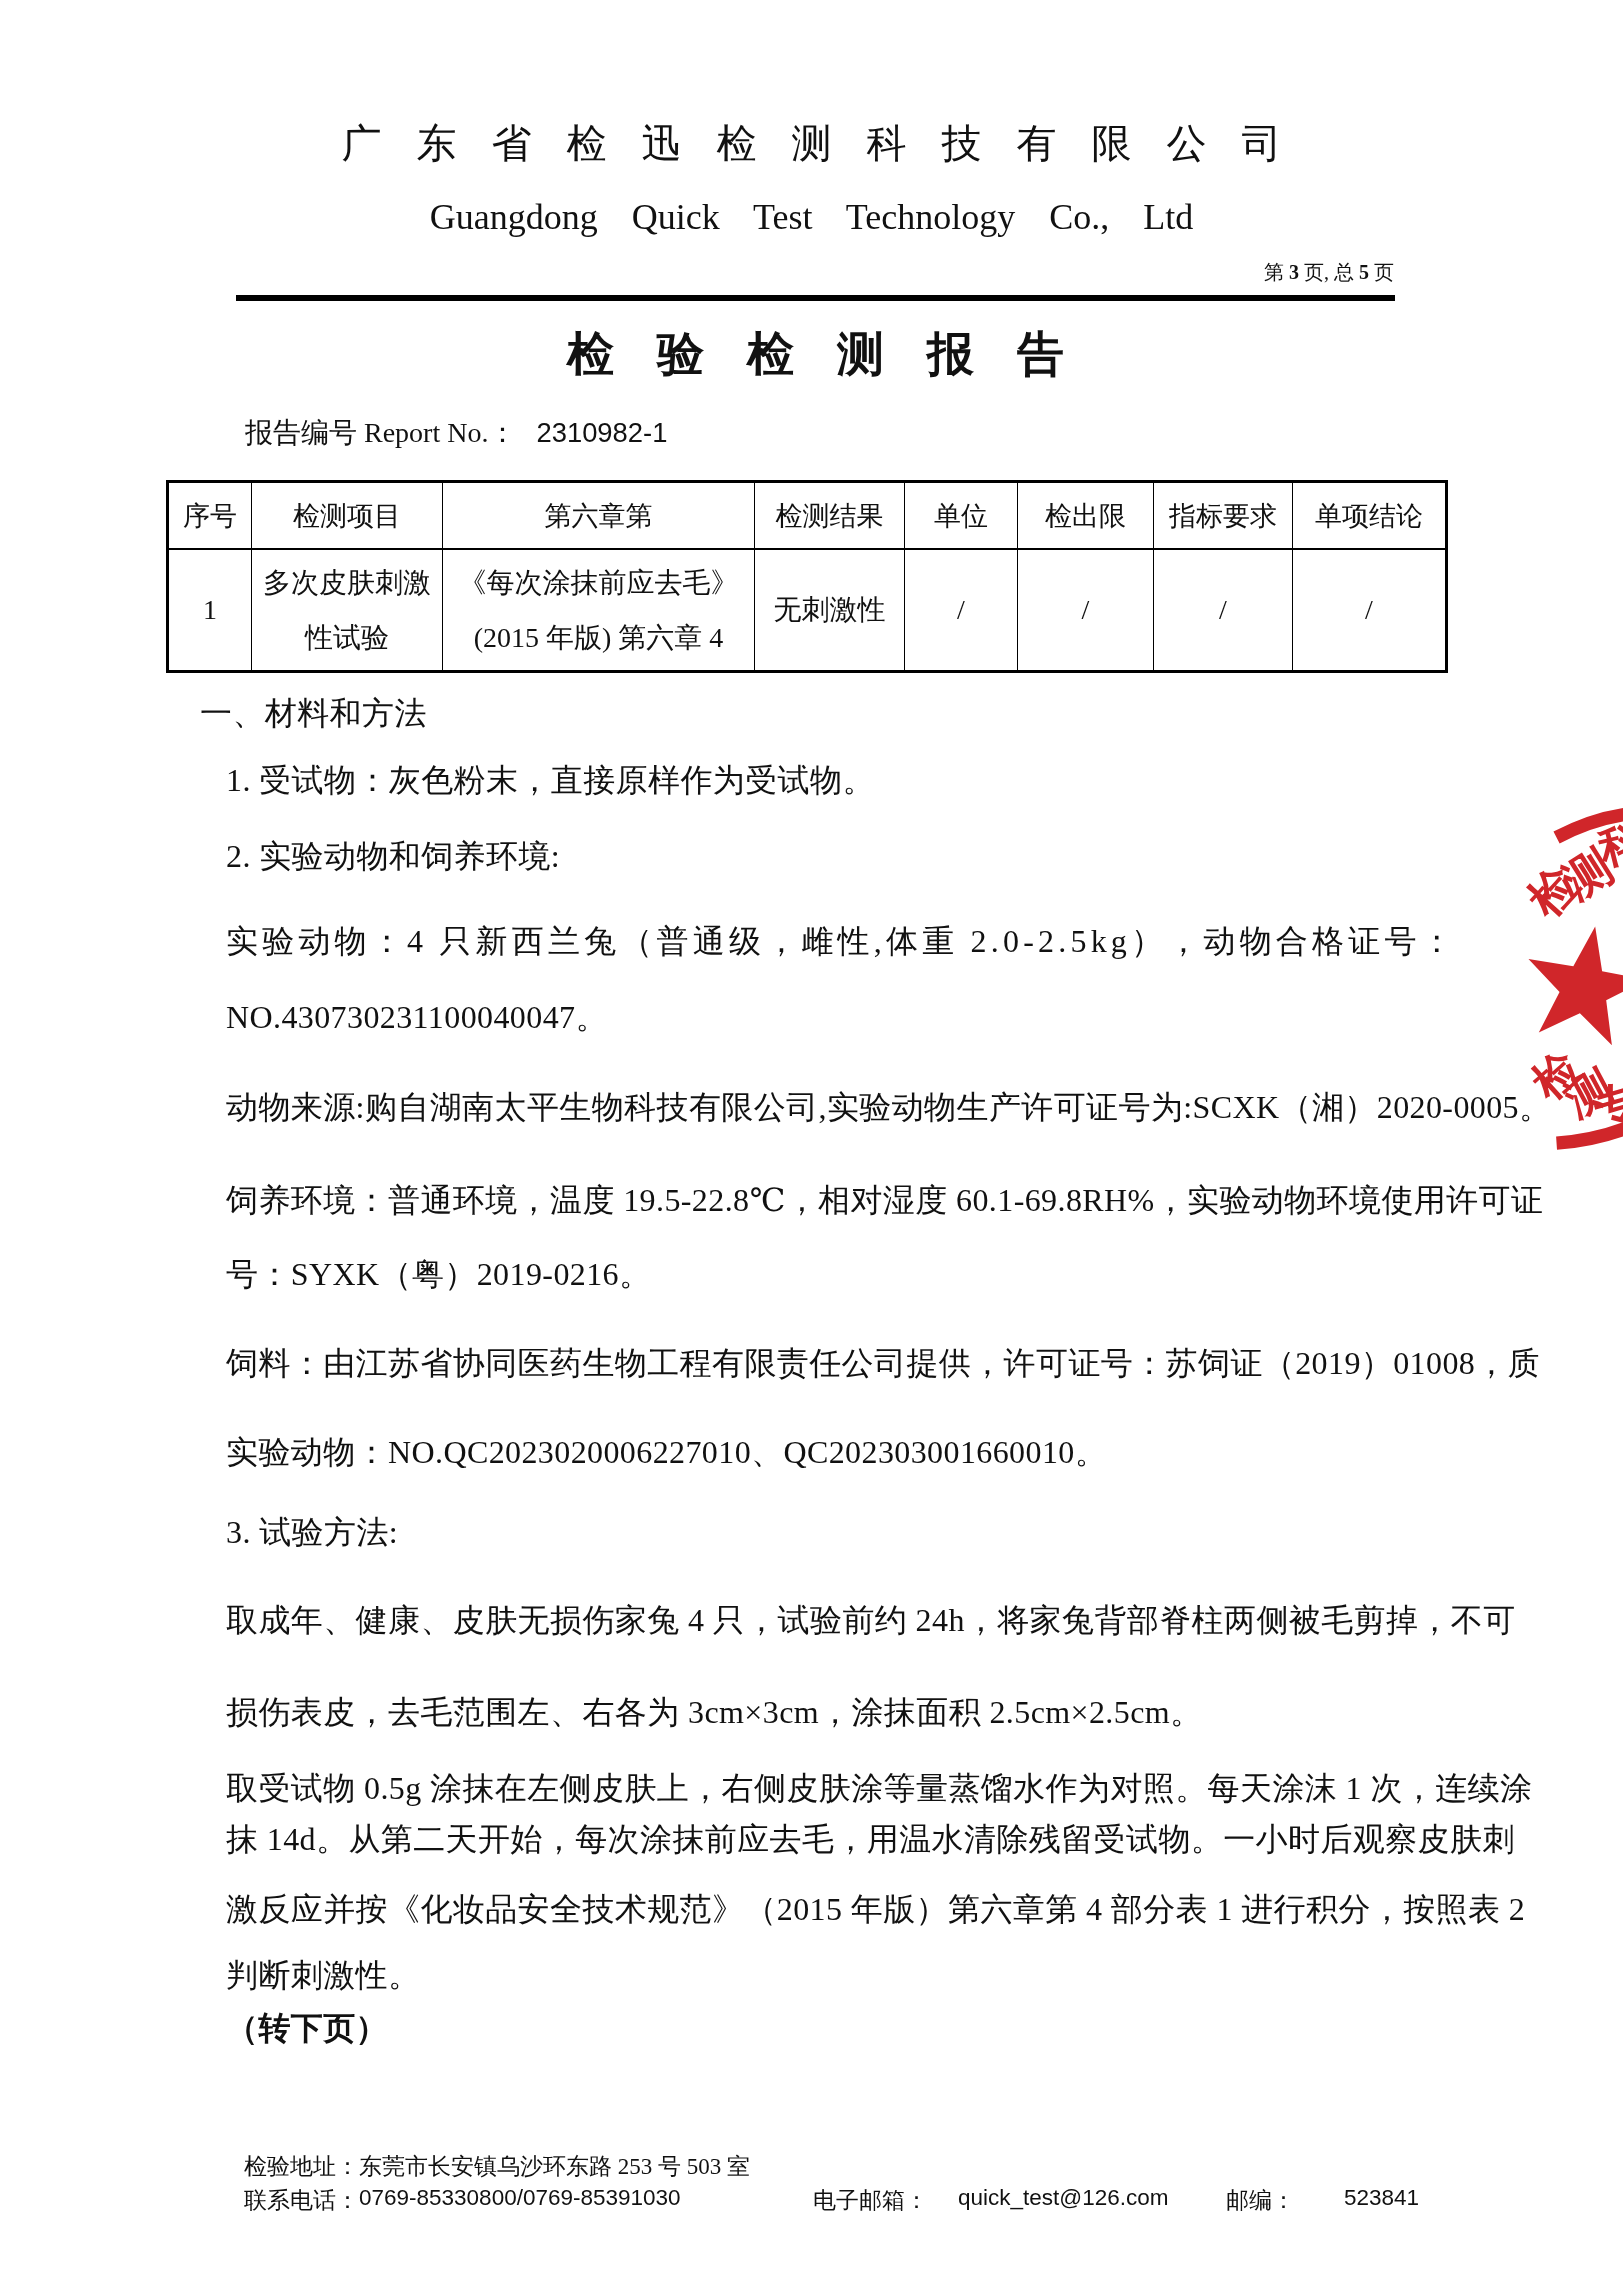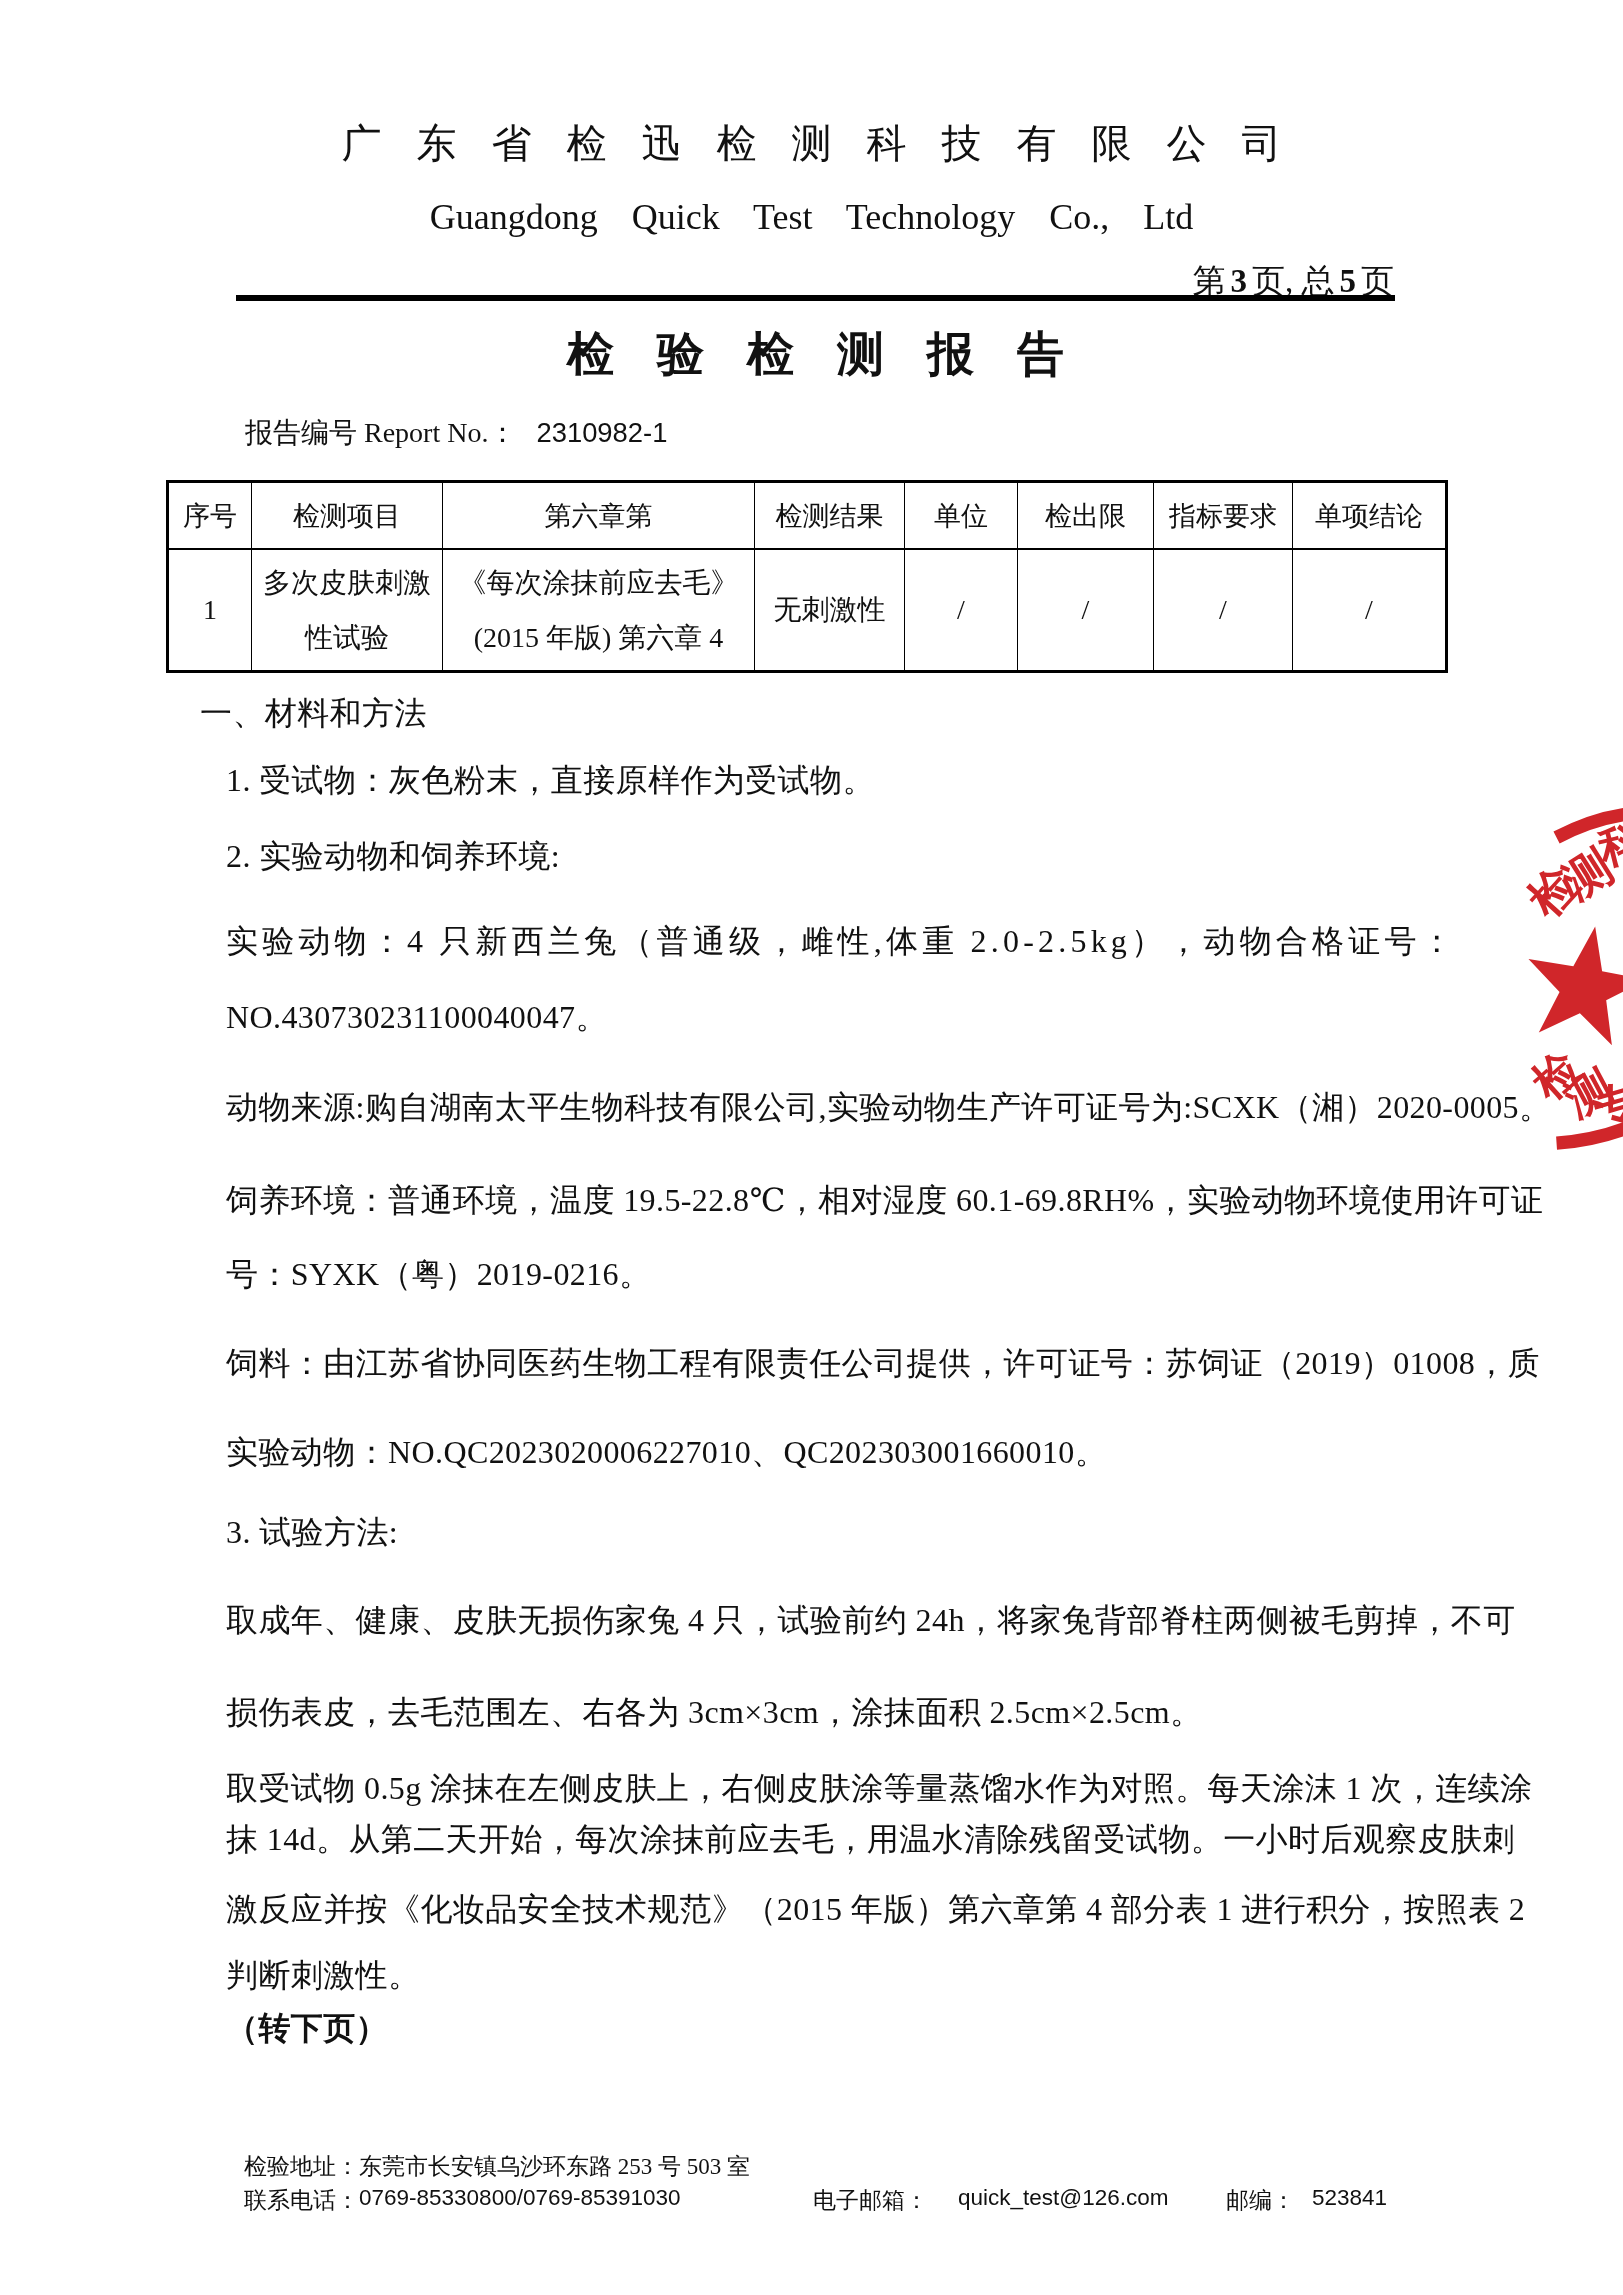--- a/index.html
+++ b/index.html
@@ -16,21 +16,21 @@
     text-align:center;font-size:40px;letter-spacing:35px;text-indent:35px;
     white-space:nowrap;font-weight:500;
   }
   .company-en{
     position:absolute;top:196px;left:0;width:100%;
     text-align:center;font-size:36px;word-spacing:25px;
     white-space:nowrap;
   }
   .page-num{
     position:absolute;top:259px;right:229px;
-    font-size:33px;white-space:nowrap;
+    font-size:20px;white-space:nowrap;
   }
   .page-num b{font-family:"Liberation Serif",serif;padding:0 5px;}
   .rule{
     position:absolute;top:295px;left:236px;width:1159px;height:5.8px;
     background:#000;
   }
   .doc-title{
     position:absolute;top:323px;left:236px;width:1159px;
     text-align:center;font-size:47px;font-weight:bold;
     letter-spacing:43px;text-indent:43px;white-space:nowrap;
@@ -68,21 +68,21 @@
   .footer-line2{
     position:absolute;top:2185px;left:0;width:100%;height:33px;font-size:23px;
   }
   .footer-line2 span{position:absolute;white-space:nowrap;}
   .sansval{font-family:"Liberation Sans","DejaVu Sans",sans-serif;font-size:22.5px;}
   .f-phone-label{left:244px;}
   .f-phone{left:359px;}
   .f-email-label{left:813px;}
   .f-email{left:958px;}
   .f-zip-label{left:1226px;}
-  .f-zip{left:1312px;text-align:right;}
+  .f-zip{left:1344px;text-align:right;}
   .stamp{
     position:absolute;top:794px;left:1520px;width:103px;height:391px;
     overflow:visible;
   }
   .stamp svg{overflow:hidden;}
   .stamp text{
     font-family:"Liberation Serif","DejaVu Serif",serif;
     font-weight:bold;
   }
 </style>

